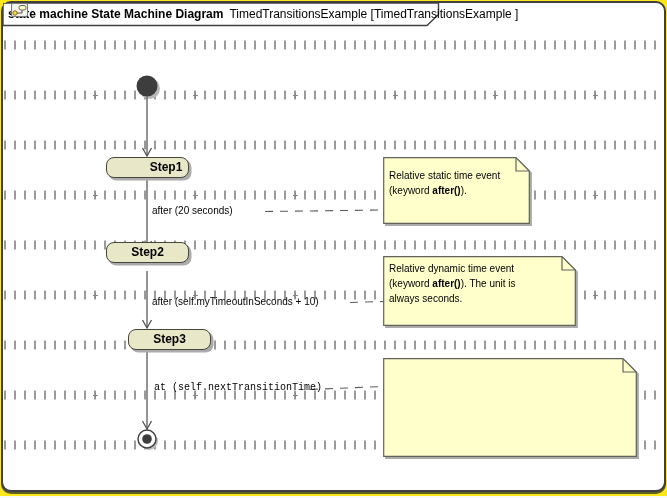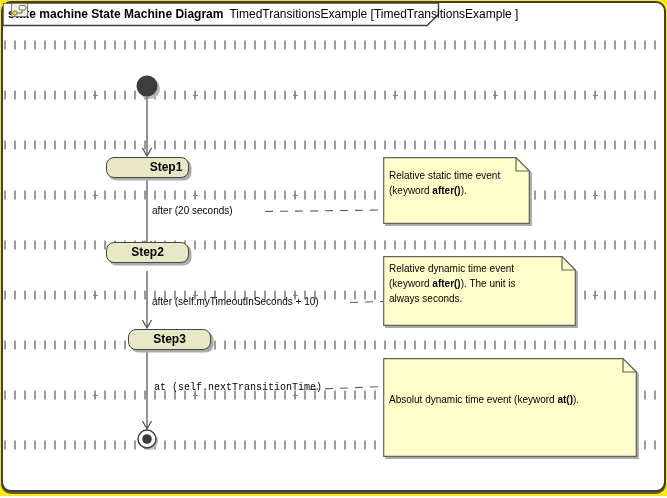--- a/index.html
+++ b/index.html
@@ -169,15 +169,14 @@
       <div><span>Relative dynamic time event (keyword </span><span class="b">after()</span><span>). The unit is always seconds.</span></div>
     </div>
 </div>
 
 <div class="note" style="left:383px;top:358px;width:254px;height:99px;">
   <svg width="254" height="99" viewBox="0 0 254 99">
     <path d="M0.7,0.7 H240 L253.3,14 V98.3 H0.7 Z" fill="#ffffcc" stroke="#62625a" stroke-width="1.2"></path>
     <polyline points="240,0.7 240,14 253.3,14" fill="none" stroke="#62625a" stroke-width="1.2"></polyline>
   </svg>
   <div class="note-text">
-    <div><span>Absolut dynamic time event (keyword </span><span class="b">at()</span><span>).</span></div>
   </div>
 </div>
 
 </body></html>

